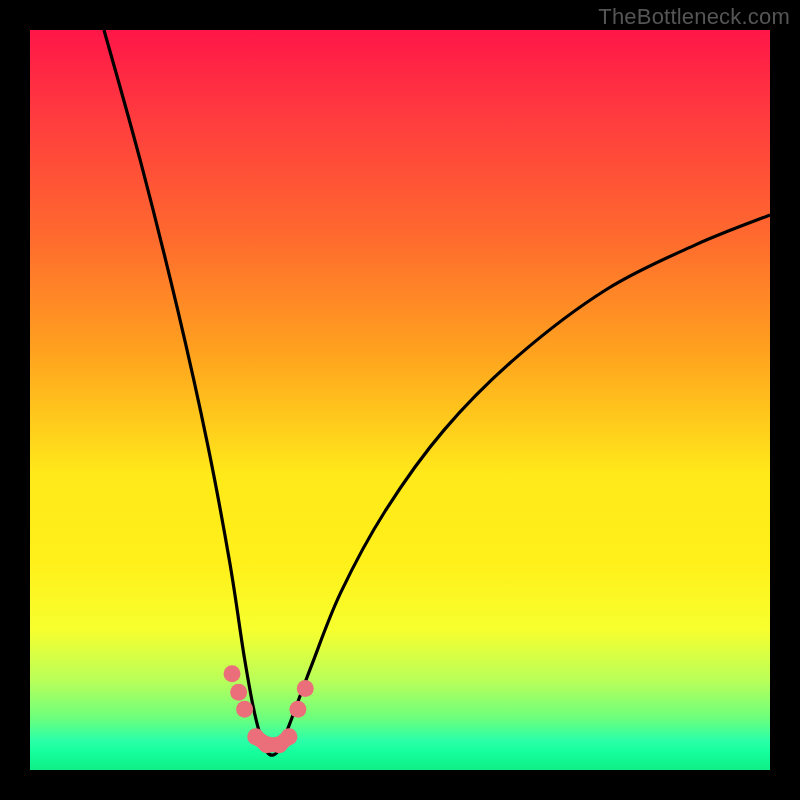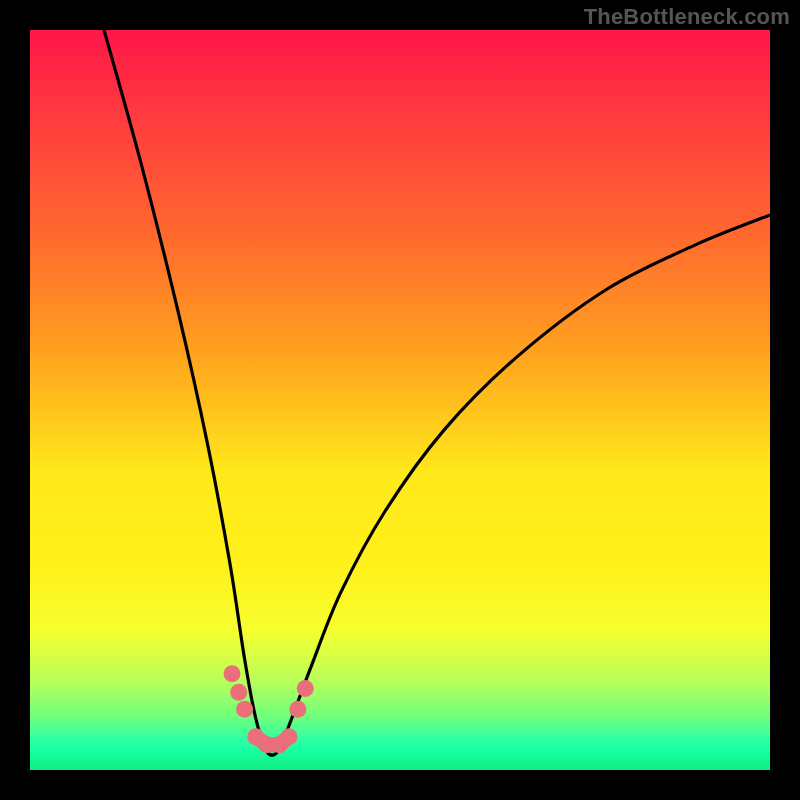--- a/index.html
+++ b/index.html
@@ -38,21 +38,21 @@
       #10ee86 100%
     );
     overflow: hidden;
   }
   .attribution {
     position: absolute;
     top: 4px;
     right: 10px;
     color: #555;
     font-size: 22px;
-    font-weight: 700;
+    font-weight: 400;
     letter-spacing: 0.2px;
   }
   svg.curve {
     position: absolute;
     left: 0; top: 0;
     width: 740px;
     height: 740px;
     overflow: visible;
   }
   .curve-path {

